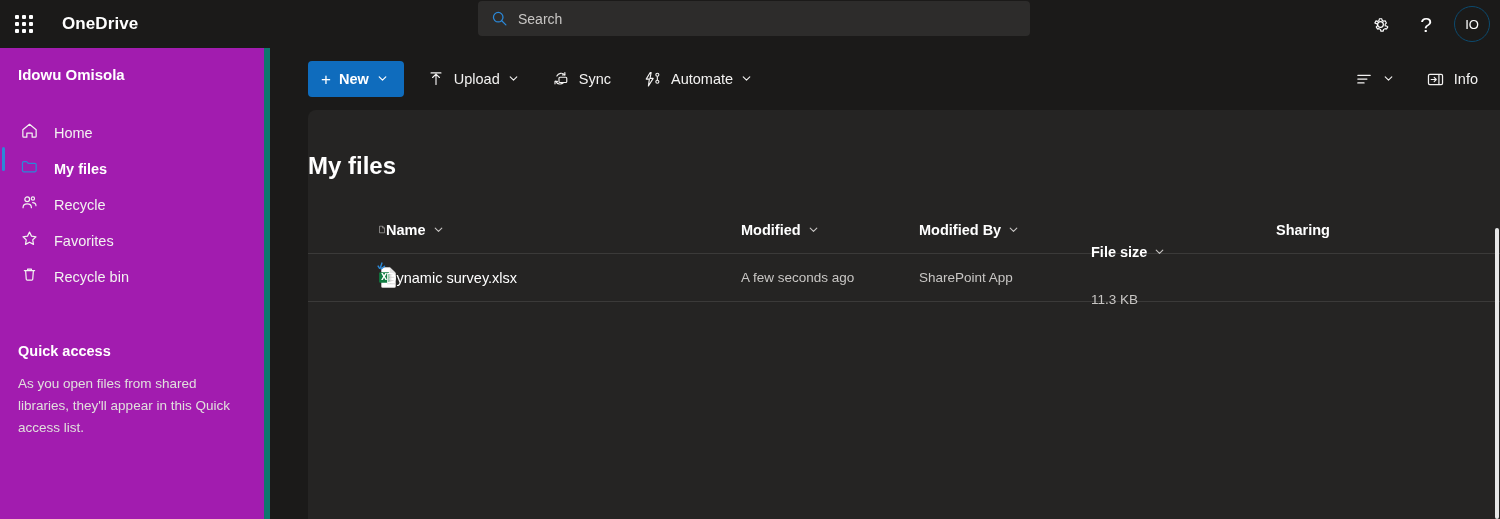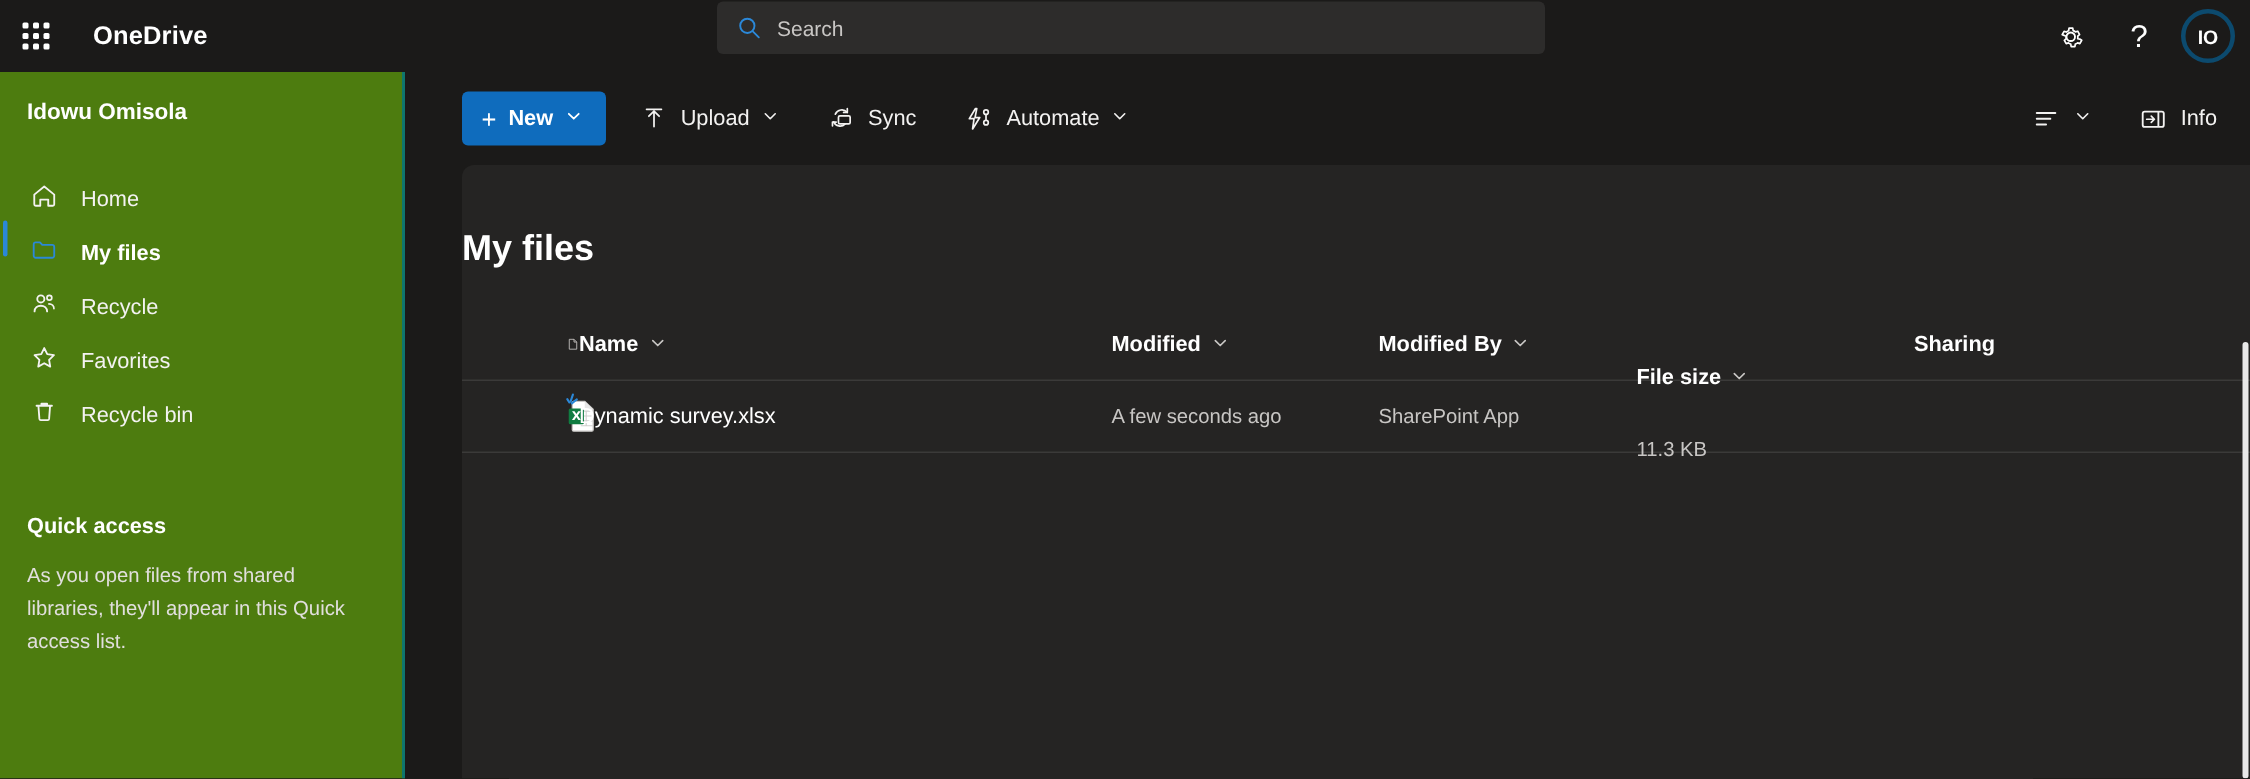--- a/index.html
+++ b/index.html
@@ -56,35 +56,35 @@
     position: absolute; right: 0; top: 0; height: 48px;
     display: flex; align-items: center; gap: 2px; padding-right: 8px;
   }
   .hdr-btn {
     width: 44px; height: 44px; display: flex; align-items: center; justify-content: center;
     background: transparent; border: none; cursor: pointer; color: #ffffff;
   }
   .help-glyph { font-size: 21px; color: #ffffff; line-height: 1; font-family: "Liberation Sans", sans-serif; }
   .avatar {
     width: 36px; height: 36px; border-radius: 50%;
-    border: 3px solid #0c4a6e;
+    border: 1px solid #0c4a6e;
     display: flex; align-items: center; justify-content: center;
-    font-size: 13px; font-weight: bold; color: #ffffff;
+    font-size: 13px; font-weight: normal; color: #ffffff;
     margin-left: 4px; margin-right: 2px; cursor: pointer;
     background: #1b1a19;
   }
 
   
   .body-row { flex: 1; display: flex; min-height: 0; position: relative; }
 
   
   .leftnav {
     width: 270px; min-width: 270px;
-    background: #4d7c0f;
-    border-right: 2px solid #0f766e;
+    background: #a21caf;
+    border-right: 6px solid #0f766e;
     padding-top: 18px;
     display: flex; flex-direction: column;
   }
   .owner-name {
     font-size: 15px; font-weight: bold; color: #ffffff;
     padding: 0 0 22px 18px;
   }
   .nav-list { display: flex; flex-direction: column; }
   .nav-item {
     height: 36px; display: flex; align-items: flex-end;

